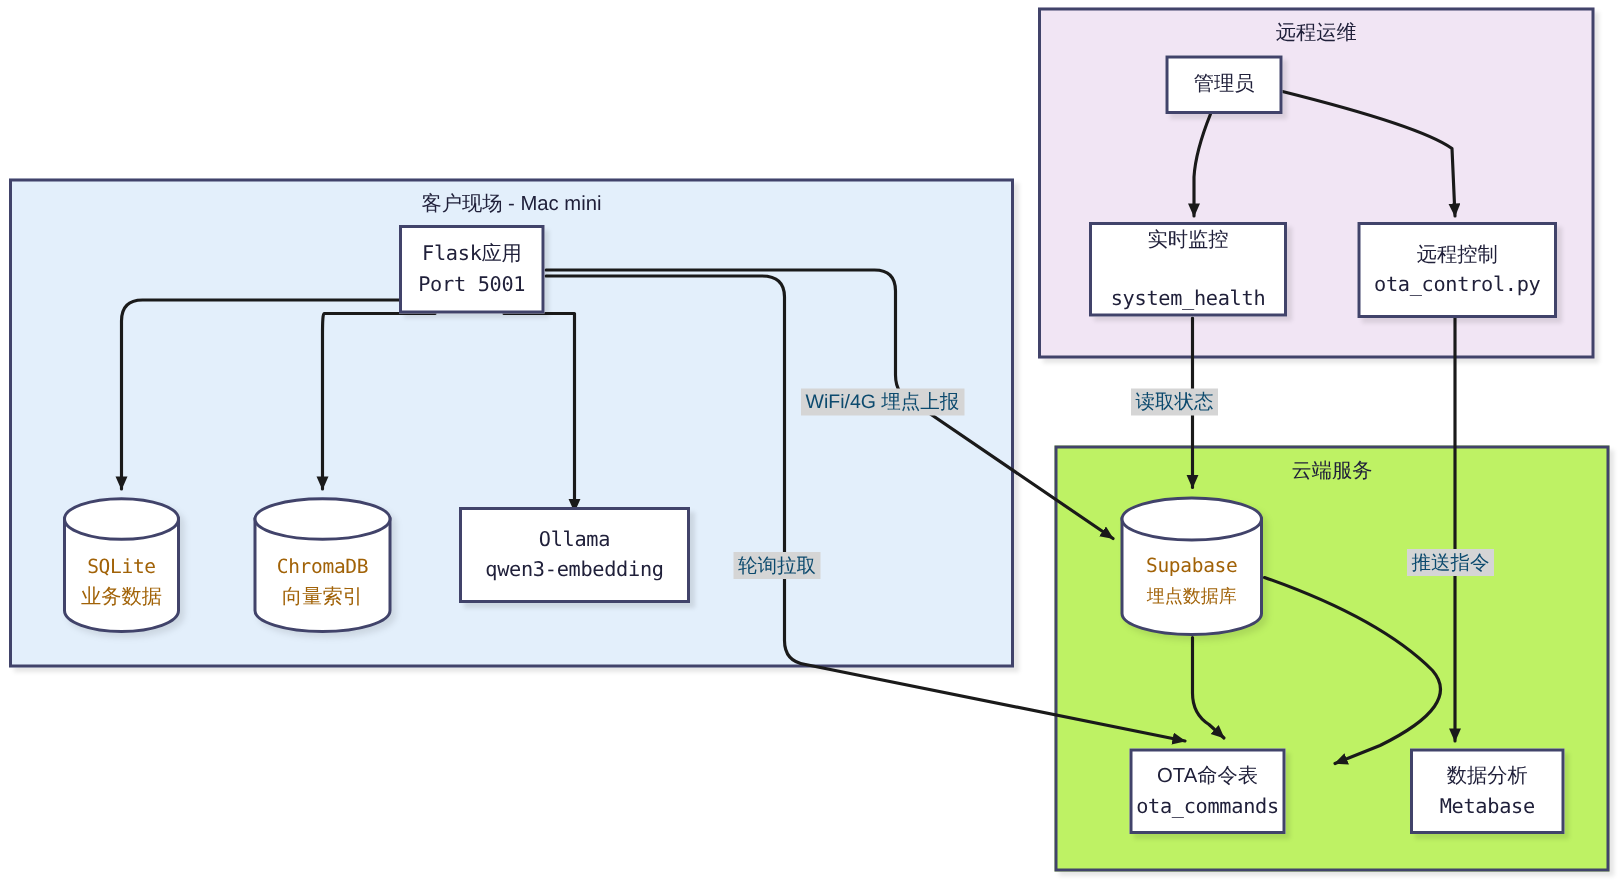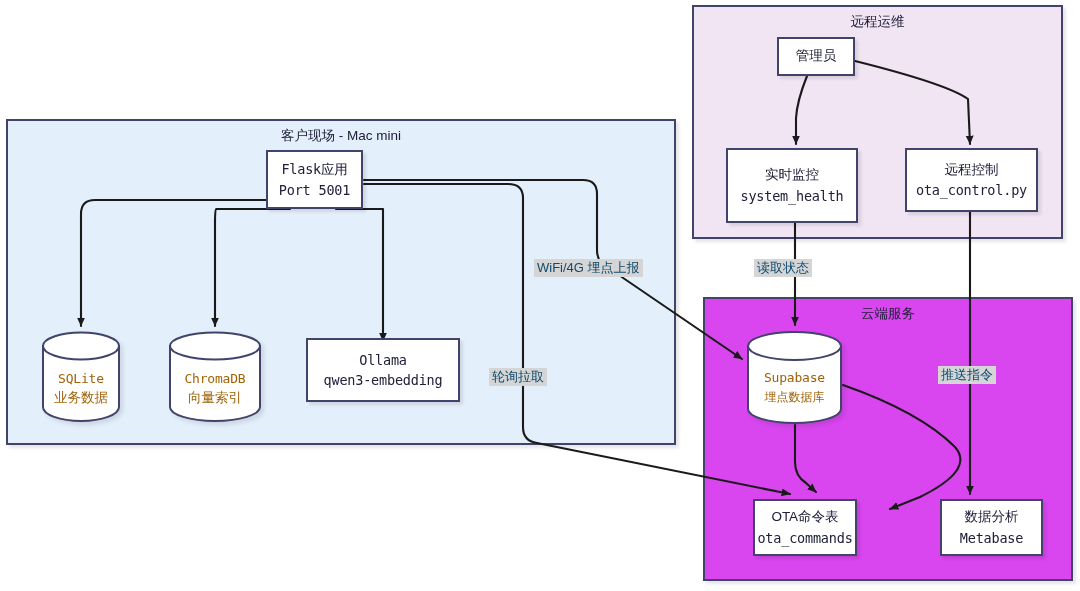--- a/index.html
+++ b/index.html
@@ -24,21 +24,21 @@
   }
   
   .container-box {
     position: absolute;
     border: 2px solid #41436a;
     box-sizing: border-box;
     box-shadow: 3px 3px 3px rgba(0,0,0,0.10);
   }
   .cont-onsite { left: 6px; top: 119px; width: 670px; height: 326px; background: #e3effb; }
   .cont-remote { left: 692px; top: 5px; width: 371px; height: 234px; background: #f1e5f4; }
-  .cont-cloud  { left: 703px; top: 297px; width: 370px; height: 284px; background: #d946ef; }
+  .cont-cloud  { left: 703px; top: 297px; width: 370px; height: 284px; background: #bef264; }
   .container-title {
     position: absolute;
     left: 0; right: 0;
     text-align: center;
     font-size: 13.5px;
     color: #20203a;
     font-family: "Liberation Sans", "DejaVu Sans", sans-serif;
   }
   .cont-onsite .container-title { top: 6px; }
   .cont-remote .container-title { top: 6px; }
@@ -143,21 +143,21 @@
 
   <div class="node" style="left:306px; top:338px; width:154px; height:64px;">
     <div class="line mono">Ollama</div>
     <div class="line mono">qwen3-embedding</div>
   </div>
 
   <div class="node" style="left:777px; top:37px; width:78px; height:39px;">
     <div class="line">管理员</div>
   </div>
 
-  <div class="node" style="left:726px; top:148px; width:132px; height:75px;">
+  <div class="node" style="left:726px; top:148px; width:132px; height:63px;justify-content:space-between;">
     <div class="line">实时监控</div>
     <div class="line mono">system_health</div>
   </div>
 
   <div class="node" style="left:905px; top:148px; width:133px; height:64px;">
     <div class="line">远程控制</div>
     <div class="line mono">ota_control.py</div>
   </div>
 
   <div class="node" style="left:753px; top:499px; width:104px; height:57px;">

